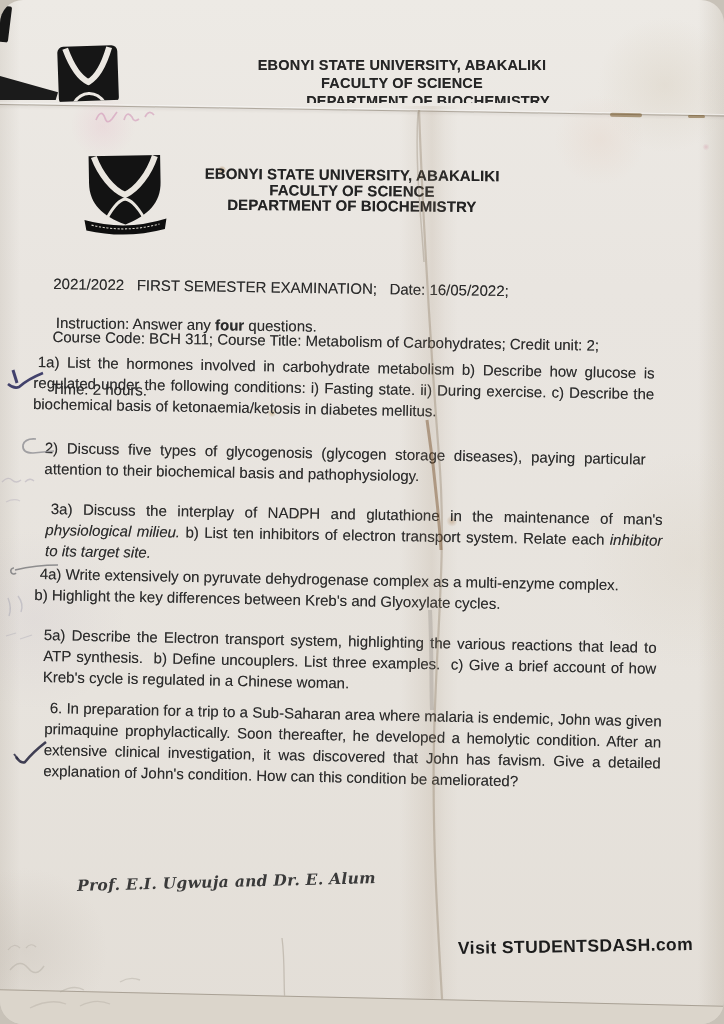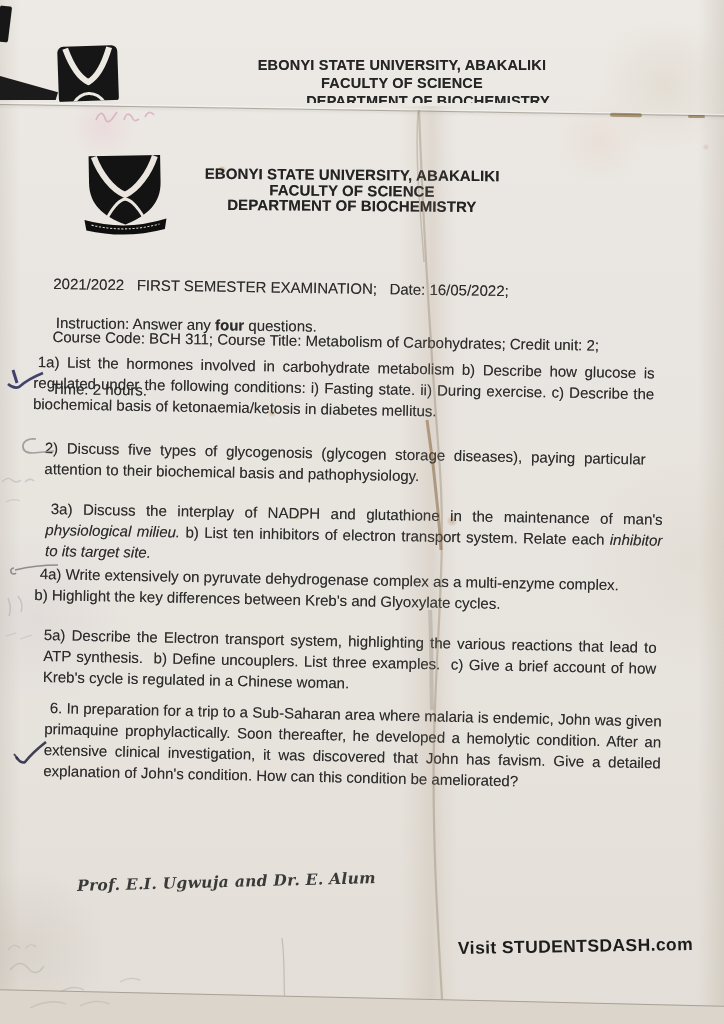--- a/index.html
+++ b/index.html
@@ -14,20 +14,21 @@
       radial-gradient(circle 45px at 103px 126px, rgba(226,148,180,.15), rgba(226,148,180,0) 72%),
       radial-gradient(circle 5px at 706px 147px, rgba(208,138,158,.35), rgba(208,138,158,0) 72%),
       radial-gradient(circle 90px at 665px 85px, rgba(205,193,172,.28), rgba(205,193,172,0) 75%),
       radial-gradient(circle 60px at 600px 140px, rgba(222,190,170,.18), rgba(222,190,170,0) 75%),
       radial-gradient(circle 120px at 35px 620px, rgba(182,172,188,.13), rgba(182,172,188,0) 75%),
       radial-gradient(circle 110px at 25px 950px, rgba(172,162,150,.20), rgba(172,162,150,0) 75%),
       radial-gradient(circle 140px at 690px 560px, rgba(210,200,182,.22), rgba(210,200,182,0) 78%),
       linear-gradient(to left, rgba(158,146,126,.22), rgba(158,146,126,0) 26px),
       linear-gradient(to right, rgba(158,148,133,.16), rgba(158,148,133,0) 20px),
       linear-gradient(180deg, #edeae5 0%, #e9e5e0 28%, #e7e3dd 68%, #e3ded7 100%);
+    border-radius: 23px;
   }
   .scan * { box-sizing:border-box; }
   
   .corner-mark { position:absolute; left:-2px; top:6px; width:12px; height:36px;
     background:#171717; border-radius:2px; transform:rotate(7deg); }
   .wedge { position:absolute; left:0; top:74px; width:58px; height:26px; background:#1b1b1b;
     clip-path:polygon(0 8%, 100% 70%, 96% 100%, 0 100%); }
   .edge-line { position:absolute; left:-4px; top:104px; width:736px; height:0;
     border-top:1.5px solid rgba(114,104,88,.5); transform:rotate(0.9deg); transform-origin:left top;
     box-shadow:0 1px 3px rgba(70,58,45,.18), 0 -1.5px 0 rgba(255,255,255,.55); }

